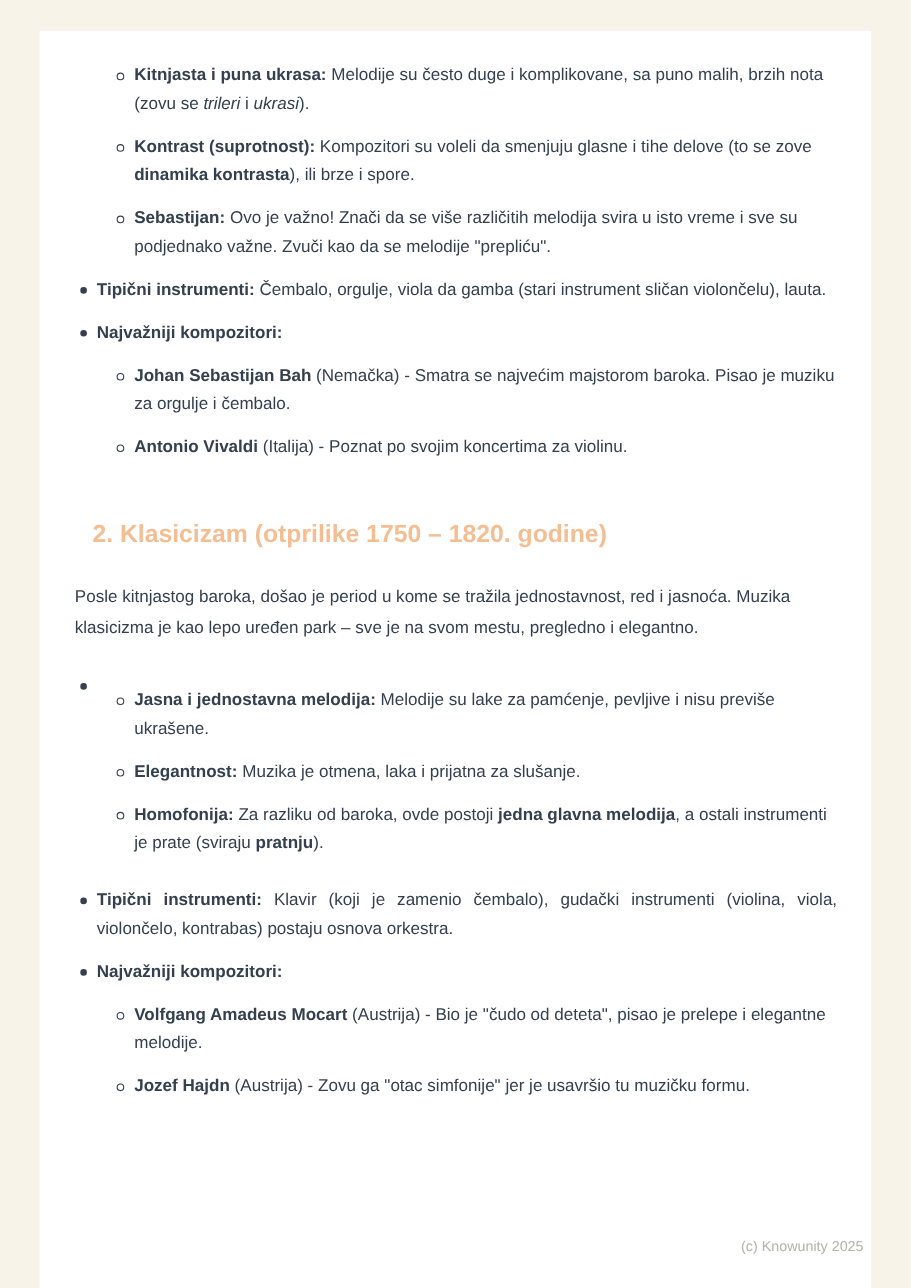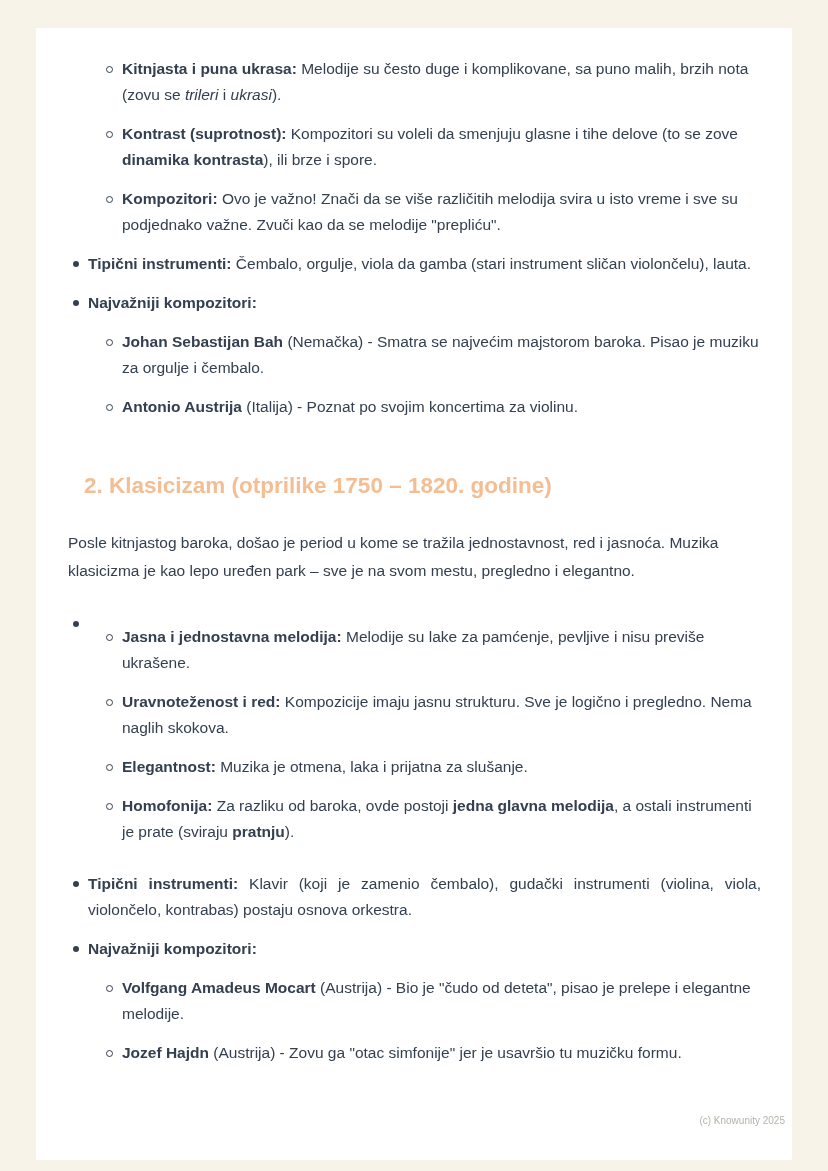--- a/index.html
+++ b/index.html
@@ -7,21 +7,21 @@
     width:828px;height:1171px;
     background:#f8f3e8;
     font-family:"Liberation Sans","DejaVu Sans",sans-serif;
     -webkit-font-smoothing:antialiased;
   }
   .card{
     position:relative;
     margin:28px 36px 0 36px;
     height:1117px;
     background:#ffffff;
-    padding:15px 31px 0 32px;
+    padding:15px 31px 12px 32px;
     overflow:hidden;
   }
   .doc{color:#34404f;font-size:15.5px;line-height:26px;}
   .doc > .lvl2{margin-left:20px;}
   .li{display:flex;margin:13px 0;}
   .marker{position:relative;display:block;}
   .lvl1 > .li > .marker{flex:0 0 20px;}
   .lvl2 > .li > .marker{flex:0 0 34px;}
   .marker.disc::after{
     content:"";position:absolute;left:5px;top:10px;
@@ -37,21 +37,21 @@
   .i{font-style:italic}
   .just{text-align:justify}
   .heading{
     color:#f4bd92;
     font-size:22.5px;line-height:30px;font-weight:bold;
     margin:38px 0 28px 16px;
   }
   .para{margin:14px 0 26px 0;line-height:28px;}
   .footer{
     position:absolute;right:7px;bottom:32px;
-    font-size:10px;line-height:14px;color:#b3b3ab;
+    font-size:13px;line-height:14px;color:#b3b3ab;
   }
 </style>
 </head>
 <body>
 
 <div class="card">
   <div id="doc" class="doc">
       <div class="list lvl2">
         <div class="li">
           <span class="marker circ"></span>
@@ -61,21 +61,21 @@
         </div>
         <div class="li">
           <span class="marker circ"></span>
           <div class="content">
             <div class="litext"><span class="b">Kontrast (suprotnost):</span><span> Kompozitori su voleli da smenjuju glasne i tihe delove (to se zove </span><span class="b">dinamika kontrasta</span><span>), ili brze i spore.</span></div>
           </div>
         </div>
         <div class="li">
           <span class="marker circ"></span>
           <div class="content">
-            <div class="litext"><span class="b">Kompozitori:</span><span> Ovo je važno! Znači da se više različitih melodija svira u isto vreme i sve su podjednako važne. Zvuči kao da se melodije "prepliću".</span></div>
+            <div class="litext"><span class="b">Sebastijan:</span><span> Ovo je važno! Znači da se više različitih melodija svira u isto vreme i sve su podjednako važne. Zvuči kao da se melodije "prepliću".</span></div>
           </div>
         </div>
       </div>
       <div class="list lvl1">
         <div class="li">
           <span class="marker disc"></span>
           <div class="content">
             <div class="litext just"><span class="b">Tipični instrumenti:</span><span> Čembalo, orgulje, viola da gamba (stari instrument sličan violončelu), lauta.</span></div>
           </div>
         </div>
@@ -86,44 +86,38 @@
             <div class="list lvl2">
               <div class="li">
                 <span class="marker circ"></span>
                 <div class="content">
                   <div class="litext"><span class="b">Johan Sebastijan Bah</span><span> (Nemačka) - Smatra se najvećim majstorom baroka. Pisao je muziku za orgulje i čembalo.</span></div>
                 </div>
               </div>
               <div class="li">
                 <span class="marker circ"></span>
                 <div class="content">
-                  <div class="litext"><span class="b">Antonio Austrija</span><span> (Italija) - Poznat po svojim koncertima za violinu.</span></div>
+                  <div class="litext"><span class="b">Antonio Vivaldi</span><span> (Italija) - Poznat po svojim koncertima za violinu.</span></div>
                 </div>
               </div>
             </div>
           </div>
         </div>
       </div>
       <div class="heading">2. Klasicizam (otprilike 1750 – 1820. godine)</div>
       <div class="para"><span>Posle kitnjastog baroka, došao je period u kome se tražila jednostavnost, red i jasnoća. Muzika klasicizma je kao lepo uređen park – sve je na svom mestu, pregledno i elegantno.</span></div>
       <div class="list lvl1">
         <div class="li">
           <span class="marker disc"></span>
           <div class="content">
             <div class="list lvl2">
               <div class="li">
                 <span class="marker circ"></span>
                 <div class="content">
                   <div class="litext"><span class="b">Jasna i jednostavna melodija:</span><span> Melodije su lake za pamćenje, pevljive i nisu previše ukrašene.</span></div>
-                </div>
-              </div>
-              <div class="li">
-                <span class="marker circ"></span>
-                <div class="content">
-                  <div class="litext"><span class="b">Uravnoteženost i red:</span><span> Kompozicije imaju jasnu strukturu. Sve je logično i pregledno. Nema naglih skokova.</span></div>
                 </div>
               </div>
               <div class="li">
                 <span class="marker circ"></span>
                 <div class="content">
                   <div class="litext"><span class="b">Elegantnost:</span><span> Muzika je otmena, laka i prijatna za slušanje.</span></div>
                 </div>
               </div>
               <div class="li">
                 <span class="marker circ"></span>

